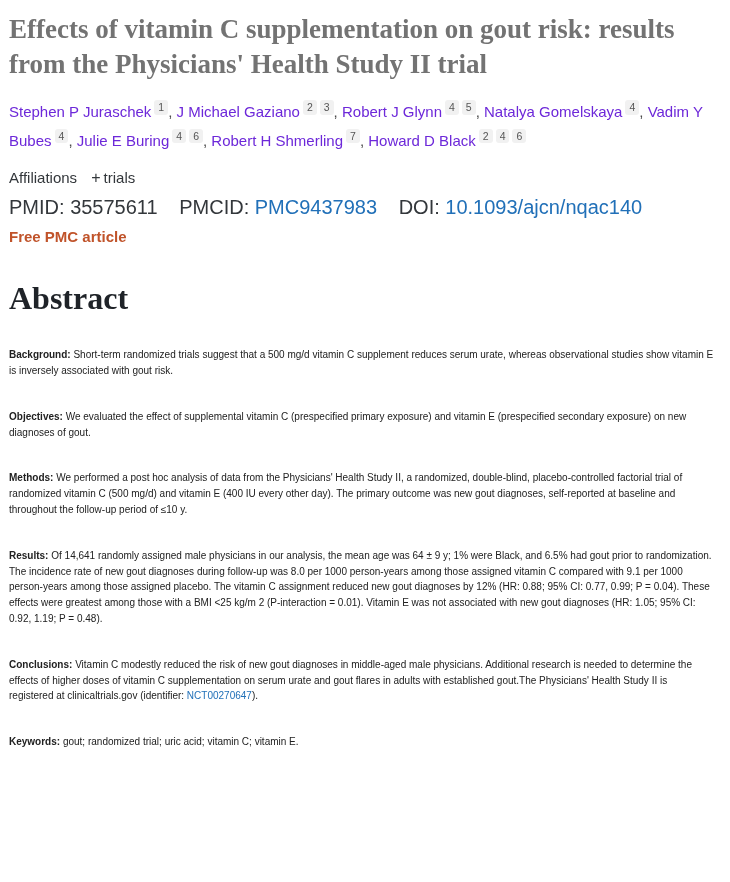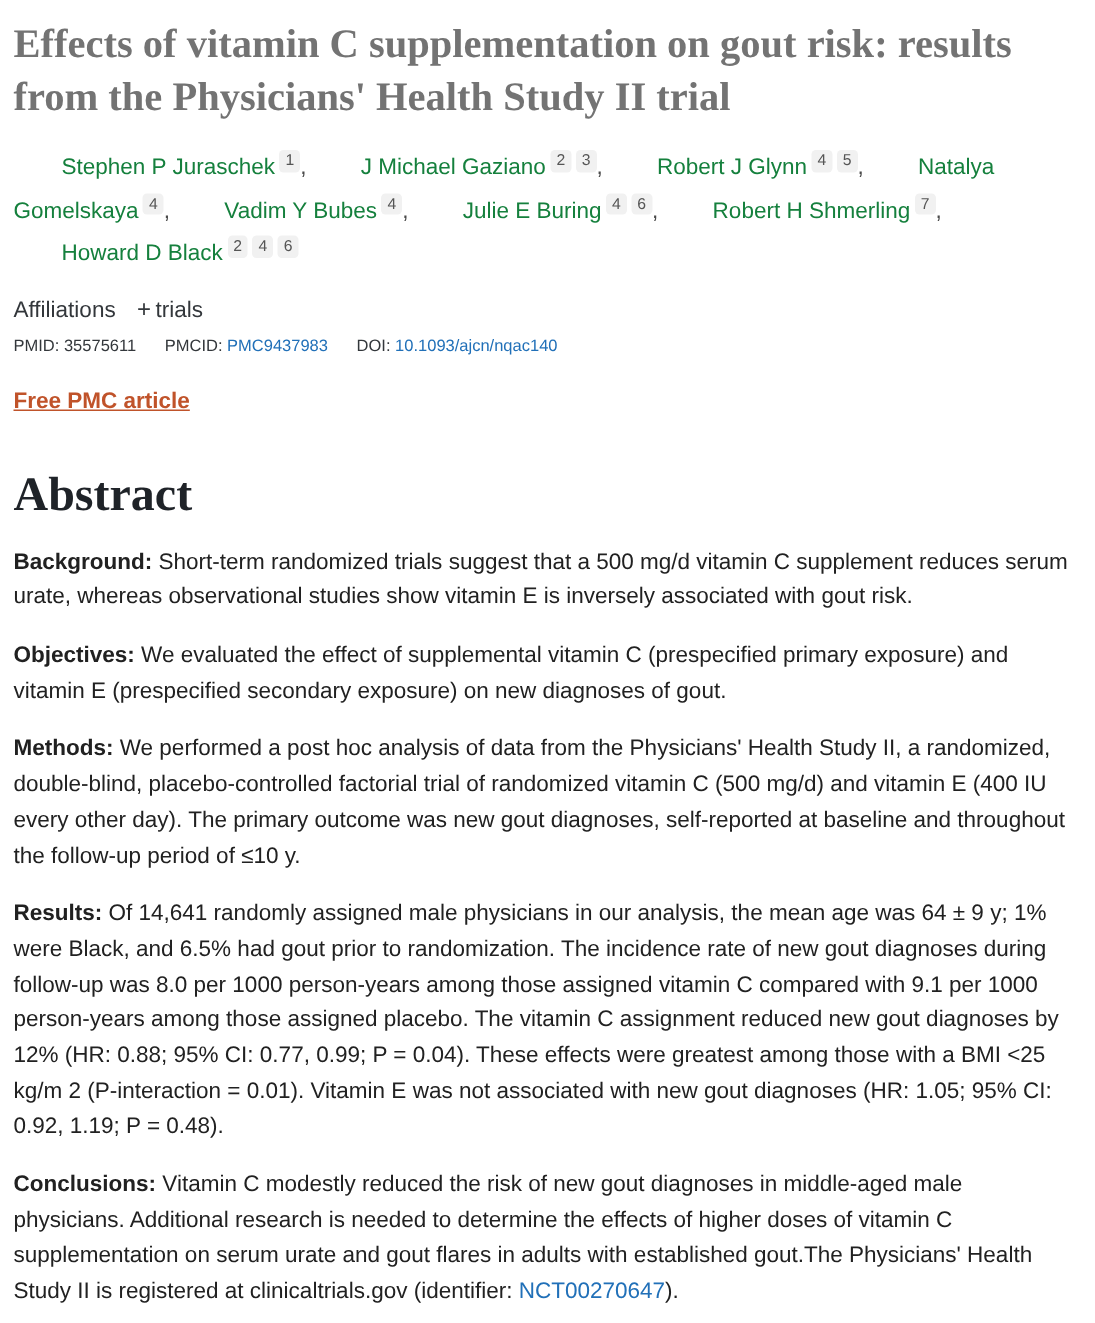--- a/index.html
+++ b/index.html
@@ -19,24 +19,23 @@
     color: #737373;
     margin-top: 2px;
   }
   .authors {
     margin-top: 16px;
     font-size: 15px;
     line-height: 1.9;
     color: #4a4a4a;
   }
   .author-link {
-    color: #15803d;
+    color: #6d28d9;
     text-decoration: none;
     cursor: pointer;
-    margin-left: 32px;
   }
   .sup-badge {
     display: inline-block;
     font-size: 10.5px;
     line-height: 1;
     color: #555;
     background: #f1f1f1;
     border-radius: 3px;
     padding: 2px 4px;
     position: relative;
@@ -51,44 +50,43 @@
   }
   .expand-btn {
     display: inline-block;
     margin-left: 10px;
     color: #33373b;
     cursor: pointer;
   }
   .plus-glyph { font-size: 16px; margin-right: 3px; }
   .ids-row {
     margin-top: 9px;
-    font-size: 11px;
+    font-size: 20px;
     color: #33373b;
   }
   .id-group { margin-right: 16px; }
   .id-label { color: #33373b; }
   .id-value-plain { color: #33373b; }
   a.ext-link { color: #2170b8; text-decoration: none; cursor: pointer; }
   .free-pmc {
-    margin-top: 22px;
+    margin-top: 9px;
     font-size: 15px;
     font-weight: bold;
     color: #c0532a;
-    text-decoration: underline;
   }
   .abstract-heading {
     font-family: "Liberation Serif", "DejaVu Serif", serif;
     font-size: 32px;
     font-weight: bold;
     color: #1f2328;
     margin-top: 35px;
   }
   .abstract p, .keywords {
-    margin-top: 15px;
-    font-size: 15px;
+    margin-top: 30px;
+    font-size: 10px;
     line-height: 1.58;
     color: #212121;
   }
   .sec-label { font-weight: bold; }
 </style>
 </head>
 <body>
 
 <h1 class="title">Effects of vitamin C supplementation on gout risk: results from the Physicians' Health Study II trial</h1>
 
@@ -125,13 +123,15 @@
   <p><span class="sec-label">Background:</span>
     <span>Short-term randomized trials suggest that a 500 mg/d vitamin C supplement reduces serum urate, whereas observational studies show vitamin E is inversely associated with gout risk.</span></p>
   <p><span class="sec-label">Objectives:</span>
     <span>We evaluated the effect of supplemental vitamin C (prespecified primary exposure) and vitamin E (prespecified secondary exposure) on new diagnoses of gout.</span></p>
   <p><span class="sec-label">Methods:</span>
     <span>We performed a post hoc analysis of data from the Physicians' Health Study II, a randomized, double-blind, placebo-controlled factorial trial of randomized vitamin C (500 mg/d) and vitamin E (400 IU every other day). The primary outcome was new gout diagnoses, self-reported at baseline and throughout the follow-up period of ≤10 y.</span></p>
   <p><span class="sec-label">Results:</span>
     <span>Of 14,641 randomly assigned male physicians in our analysis, the mean age was 64 ± 9 y; 1% were Black, and 6.5% had gout prior to randomization. The incidence rate of new gout diagnoses during follow-up was 8.0 per 1000 person-years among those assigned vitamin C compared with 9.1 per 1000 person-years among those assigned placebo. The vitamin C assignment reduced new gout diagnoses by 12% (HR: 0.88; 95% CI: 0.77, 0.99; P = 0.04). These effects were greatest among those with a BMI &lt;25 kg/m 2 (P-interaction = 0.01). Vitamin E was not associated with new gout diagnoses (HR: 1.05; 95% CI: 0.92, 1.19; P = 0.48).</span></p>
   <p><span class="sec-label">Conclusions:</span>
     <span>Vitamin C modestly reduced the risk of new gout diagnoses in middle-aged male physicians. Additional research is needed to determine the effects of higher doses of vitamin C supplementation on serum urate and gout flares in adults with established gout.The Physicians' Health Study II is registered at clinicaltrials.gov (identifier: </span><a class="ext-link">NCT00270647</a><span>).</span></p>
+  <p class="keywords"><span class="sec-label">Keywords:</span>
+    <span>gout; randomized trial; uric acid; vitamin C; vitamin E.</span></p>
 </div>
 
 </body></html>

